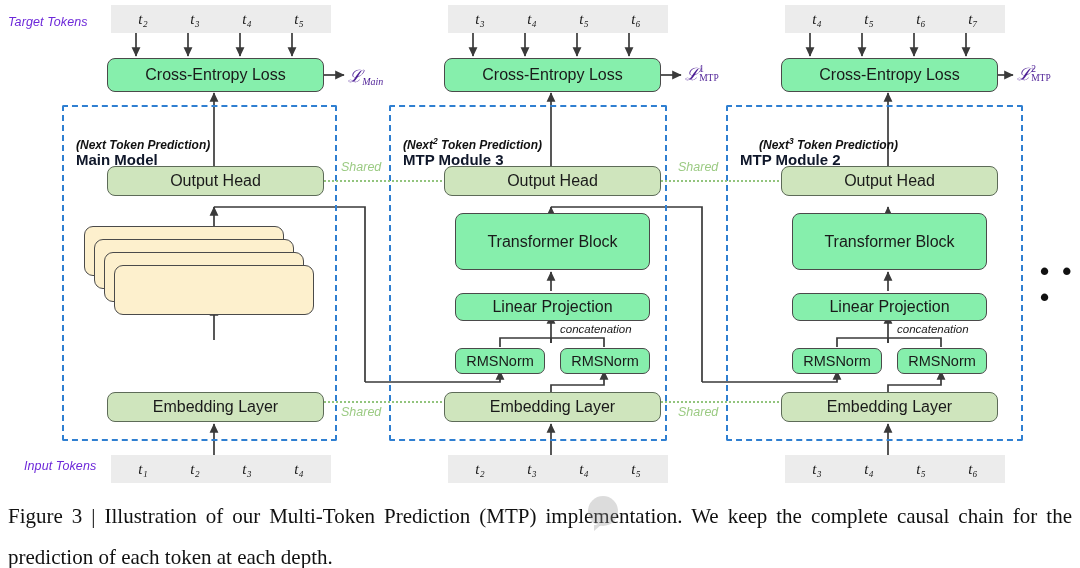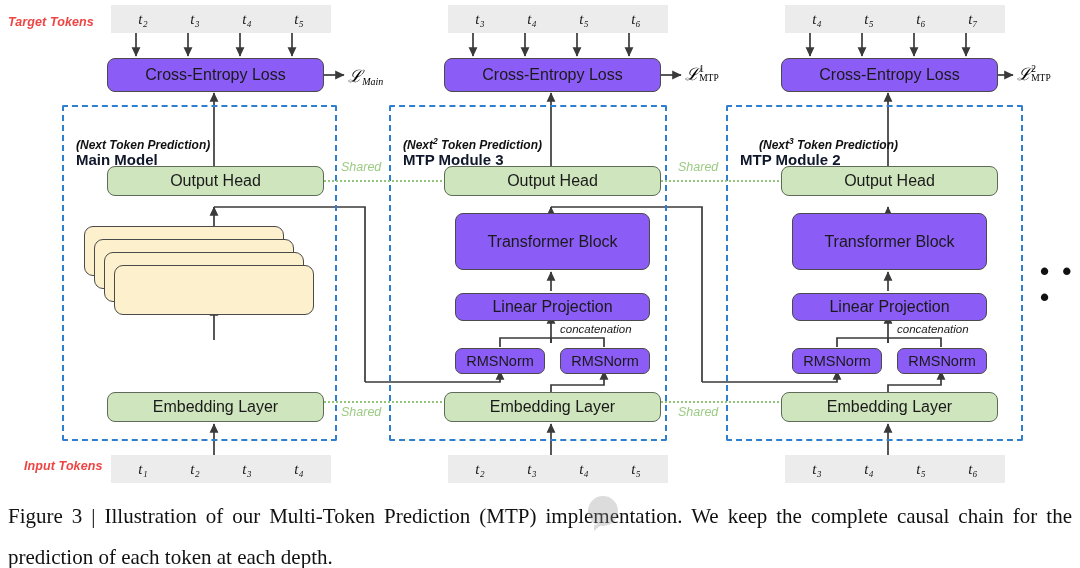--- a/index.html
+++ b/index.html
@@ -8,38 +8,38 @@
     font-family:"Liberation Sans", sans-serif;
     color:#1a1a1a;overflow:hidden;position:relative;
   }
   #fig{position:absolute;left:0;top:0;width:1080px;height:568px;}
 
   
   .abs{position:absolute;box-sizing:border-box;}
 
   
   .rowlabel{
-    font-style:italic;font-weight:700;font-size:12.5px;
-    color:#ef4444;white-space:nowrap;letter-spacing:.1px;
+    font-style:italic;font-weight:400;font-size:12.5px;
+    color:#6d28d9;white-space:nowrap;letter-spacing:.1px;
   }
 
   
   .tok{
     background:#ececec;border:0;height:28px;width:64px;
     display:flex;align-items:center;justify-content:center;
     font-family:"Liberation Serif", serif;font-style:italic;
     font-size:15px;color:#1a1a1a;
   }
 
   
   .box{
     display:flex;align-items:center;justify-content:center;
     border:1.6px solid #4a4a4a;border-radius:8px;
     font-size:16px;color:#1a1a1a;text-align:center;
-    background:#8b5cf6;
+    background:#86efac;
   }
   .box.green{background:#cfe5bd;border-color:#5d6b58;}
   .box.small{font-size:14.5px;border-radius:7px;}
 
   
   .stackcard{
     border:1.6px solid #4a4a4a;border-radius:9px;background:#fdf0cd;
   }
 
   
@@ -58,21 +58,21 @@
   .shared-line{
     border-top:2px dotted #92c47d;height:0;
   }
   .shared-label{
     font-style:italic;font-size:12.5px;color:#9ccb84;white-space:nowrap;
   }
 
   
   .loss{
     font-family:"Liberation Serif", serif;
-    font-size:16px;color:#000000;white-space:nowrap;
+    font-size:16px;color:#4c1d95;white-space:nowrap;
   }
   .loss .cal{font-style:italic;font-size:17px;}
   .loss .sub{font-size:10px;vertical-align:-3px;font-style:italic;}
   .lossstack{display:inline-block;position:relative;top:1px;line-height:1;}
   .lossstack .up{display:block;font-size:9.5px;text-align:left;}
   .lossstack .dn{display:block;font-size:9.5px;text-align:left;}
 
   
   .concat{
     font-style:italic;font-size:11.5px;color:#1a1a1a;white-space:nowrap;

